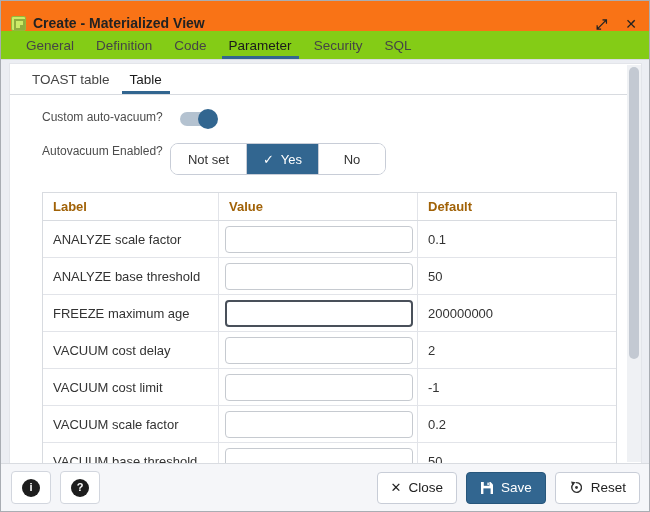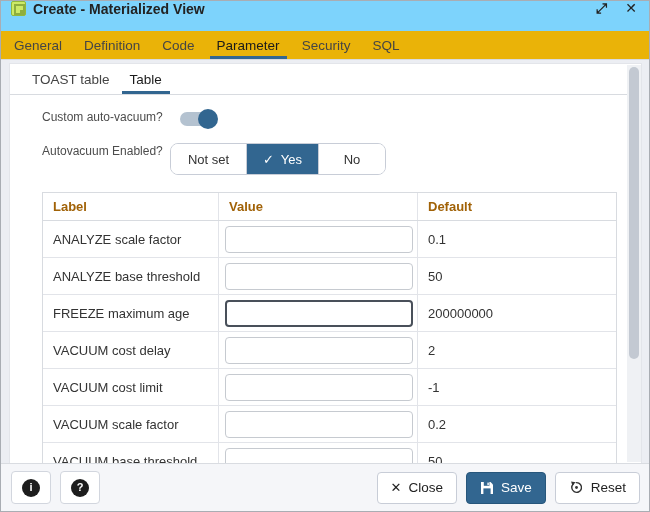--- a/index.html
+++ b/index.html
@@ -1,29 +1,29 @@
 <!DOCTYPE html>
 <html><head>
 <meta charset="utf-8">
 <style>
   html,body{margin:0;padding:0;background:#fff;}
   *{box-sizing:border-box;font-family:"Liberation Sans","DejaVu Sans",sans-serif;}
   .dialog{width:650px;height:512px;border:1px solid #a9adb3;background:#eceef3;display:flex;flex-direction:column;overflow:hidden;position:relative;}
 
   
-  .titlebar{height:30px;background:#7dd3fc;display:flex;align-items:flex-start;padding:0 12px 0 10px;flex:0 0 auto;}
+  .titlebar{height:30px;background:#f97316;display:flex;align-items:flex-end;padding:0 12px 0 10px;flex:0 0 auto;}
   .mv-icon{width:15px;height:15px;background:#cdea67;border:1px solid #94b83a;border-radius:2px;position:relative;margin-right:7px;}
   .mv-icon::before{content:"";position:absolute;left:2px;top:2px;width:7px;height:7px;border:2px solid #8fae3e;}
   .mv-icon::after{content:"";position:absolute;right:1px;bottom:1px;width:4px;height:4px;background:#8fae3e;}
   .title{font-size:14px;font-weight:bold;color:#222;}
   .win-controls{margin-left:auto;display:flex;align-items:center;gap:18px;}
   .win-btn{font-size:14px;color:#222;cursor:pointer;line-height:1;font-weight:bold;}
 
   
-  .tabbar{height:29px;background:#eab308;border-bottom:1px solid #d8dbe0;display:flex;align-items:stretch;padding-left:2px;flex:0 0 auto;}
+  .tabbar{height:29px;background:#84cc16;border-bottom:1px solid #d8dbe0;display:flex;align-items:stretch;padding-left:14px;flex:0 0 auto;}
   .tab{font-size:13.5px;color:#454545;padding:7px 11px 0 11px;position:relative;cursor:pointer;}
   .tab.active{color:#1b1b1b;}
   .tab.active::after{content:"";position:absolute;left:4px;right:4px;bottom:0;height:3px;background:#326690;}
 
   
   .bodyarea{flex:1 1 auto;padding:3px 7px 0 8px;overflow:hidden;}
   .panel{background:#fff;height:100%;position:relative;overflow:hidden;border:1px solid #e3e5ea;border-bottom:none;}
 
   
   .subtabbar{height:31px;border-bottom:1px solid #d8dbe0;display:flex;padding-left:12px;}

